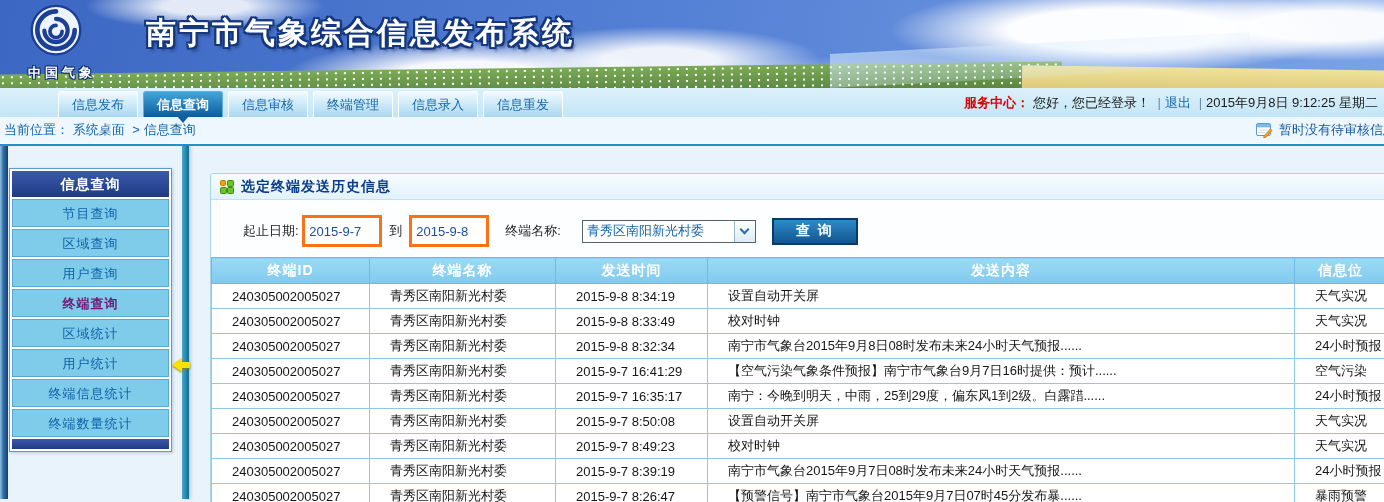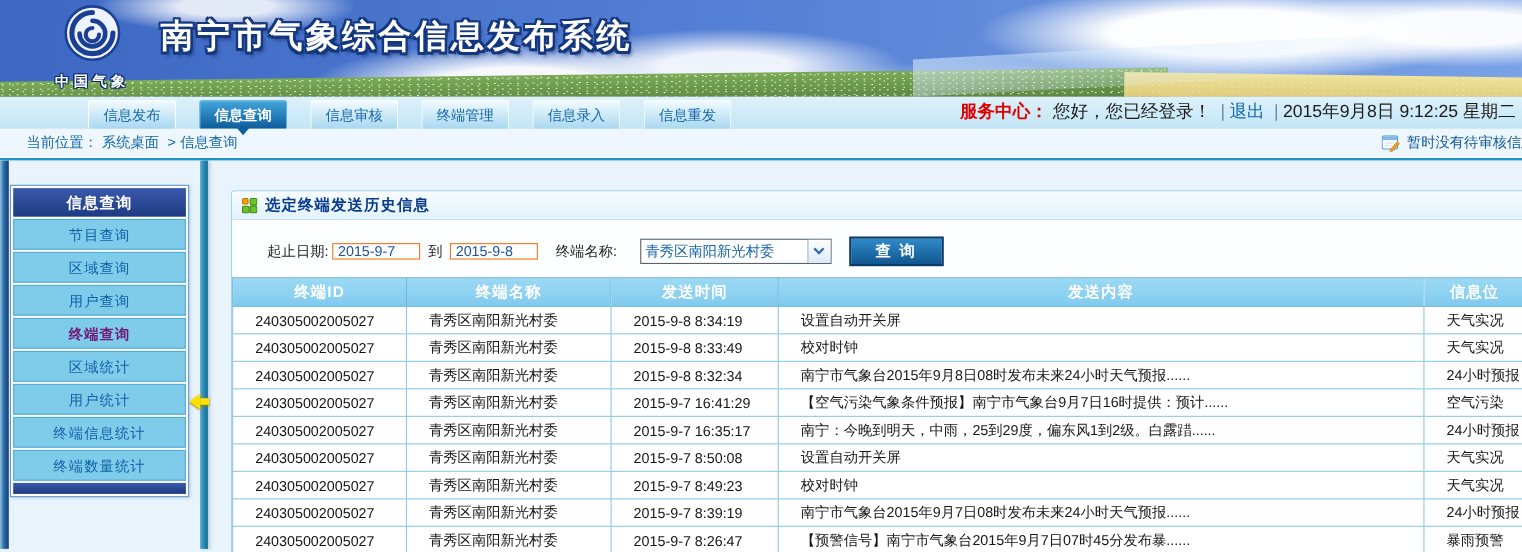--- a/index.html
+++ b/index.html
@@ -20,42 +20,42 @@
   .meadow{position:absolute;left:-18px;bottom:-10px;width:1080px;height:30px;transform:rotate(-.7deg);
     background:
       radial-gradient(circle 1.1px at 3px 3px,#fff 65%,transparent 70%) 0 0/9px 6px,
       radial-gradient(circle 1px at 6px 2px,#ffe 55%,transparent 62%) 0 0/7px 5px,
       linear-gradient(180deg,#7cab57,#55803e)}
   .wheat{position:absolute;right:-18px;bottom:-8px;width:380px;height:28px;transform:rotate(.8deg);
     background:
       radial-gradient(circle 1px at 2px 2px,rgba(255,255,255,.6) 55%,transparent 62%) 0 0/6px 5px,
       linear-gradient(180deg,#efe29a,#d9c572)}
   .sheen{position:absolute;left:830px;bottom:0;width:420px;height:34px;background:linear-gradient(170deg,rgba(215,235,252,.6),rgba(215,235,252,0));transform:skewY(-3deg);transform-origin:left bottom}
-  .logo{position:absolute;left:28px;top:3px;width:112px;text-align:center}
+  .logo{position:absolute;left:28px;top:3px;width:112px;}
   .logo svg{width:56px;height:56px}
   .logo-caption{margin-top:1px;font-size:13px;font-weight:bold;color:#fff;letter-spacing:4px;
     text-shadow:1px 1px 0 #0c2a6a,-1px -1px 0 #0c2a6a,1px -1px 0 #0c2a6a,-1px 1px 0 #0c2a6a}
   .banner-title{position:absolute;left:146px;top:13px;font-size:30px;font-weight:bold;color:#fff;letter-spacing:3px;white-space:nowrap;
     text-shadow:2px 0 0 #14377e,-2px 0 0 #14377e,0 2px 0 #14377e,0 -2px 0 #14377e,2px 2px 0 #14377e,-2px -2px 0 #14377e,2px -2px 0 #14377e,-2px 2px 0 #14377e,3px 4px 3px rgba(10,30,80,.45)}
 
   
   .navbar{position:relative;height:29px;background:linear-gradient(180deg,#ddf1fb,#c3e5f6);z-index:3}
-  .nav-tabs{position:absolute;left:80px;bottom:0;display:flex;gap:21px}
+  .nav-tabs{position:absolute;left:58px;bottom:0;display:flex;gap:5px}
   .tab{height:26px;line-height:25px;padding:0 13px;font-size:13px;color:#1566aa;white-space:nowrap;
     background:linear-gradient(180deg,#f0faff,#a9d8f0);border:1px solid #fdfeff;border-bottom:none;border-radius:3px 3px 0 0}
   .tab.active{position:relative;background:linear-gradient(180deg,#41a5da,#0d5c9c);color:#fff;font-weight:bold;border-color:#5fb0dd}
   .tab.active::after{content:"";position:absolute;left:50%;margin-left:-6px;bottom:-6px;border:6px solid transparent;border-top:7px solid #0f5f9e;border-bottom:none;z-index:6}
-  .service{position:absolute;right:6px;bottom:5px;font-size:16px;color:#1a1a1a;white-space:nowrap}
+  .service{position:absolute;right:6px;bottom:5px;font-size:13px;color:#1a1a1a;white-space:nowrap}
   .service .sc-label{color:#e00000;font-weight:bold}
   .service .logout{color:#1566aa;text-decoration:none}
   .service .sep{color:#6d87a8;margin:0 4px}
 
   
   .breadcrumb-row{position:relative;height:26px;background:#edf7fd;font-size:13px;line-height:26px;z-index:2}
-  .breadcrumb{margin-left:24px;color:#1566aa;white-space:nowrap}
+  .breadcrumb{margin-left:4px;color:#1566aa;white-space:nowrap}
   .crumb-sep{margin:0 4px;color:#1566aa}
   .crumb-link{color:#1566aa;text-decoration:none}
   .notice{position:absolute;left:1256px;top:0;height:26px;display:flex;align-items:center;gap:6px;color:#14589c;white-space:nowrap}
   .notice svg{width:17px;height:15px;flex:0 0 auto}
 
   .hdivider{height:3px;background:linear-gradient(180deg,#ffffff 0,#ffffff 1px,#2293c8 1px)}
 
   
   .main{position:relative;height:353px;background:#e9f3fb}
   .left-strip{position:absolute;left:0;top:0;width:8px;height:100%;background:linear-gradient(90deg,#8fc0e2,#2d6aa6 45%,#173f72)}
@@ -71,21 +71,21 @@
   .sidebar-item.active{color:#701a75;font-weight:bold}
   .sidebar-footer{height:10px;margin-top:2px;background:linear-gradient(180deg,#3a59ab,#1e3a82)}
 
   
   .panel{position:absolute;left:210px;top:27px;width:1178px;background:#fcfeff;border:1px solid #a8d4ec;border-radius:3px 3px 0 0}
   .panel-header{height:26px;display:flex;align-items:center;gap:7px;padding:0 9px;background:linear-gradient(180deg,#f7fcff,#e2f2fb);border-bottom:1px solid #c2e2f3;border-radius:3px 3px 0 0}
   .panel-header svg{width:14px;height:14px;flex:0 0 auto}
   .panel-title{font-size:14px;font-weight:bold;color:#0a3c8c;letter-spacing:1px}
 
   .form-row{display:flex;align-items:center;margin:15px 0 10px 32px;font-size:13px;color:#1d1d1d;white-space:nowrap}
-  .form-row input{width:80px;height:15px;border:1px solid #f97316;font-size:13px;color:#1c4f9e;padding:0 4px;background:#fff;font-family:inherit}
+  .form-row input{width:80px;height:32px;border:3px solid #f97316;font-size:13px;color:#1c4f9e;padding:0 4px;background:#fff;font-family:inherit}
   .to-label{margin:0 7px}
   .term-label{margin-left:16px;margin-right:21px}
   .select{display:flex;width:174px;height:23px;border:1px solid #56636f;background:#fff;align-items:center}
   .sel-text{flex:1;padding-left:4px;font-size:13px;color:#1566aa;overflow:hidden;white-space:nowrap}
   .sel-arrow{width:21px;height:100%;border-left:1px solid #9ab6cc;background:linear-gradient(180deg,#fdfeff,#dcebf5);display:flex;align-items:center;justify-content:center}
   .chev{width:7px;height:7px;border-right:2px solid #2b6cb0;border-bottom:2px solid #2b6cb0;transform:rotate(45deg);margin-top:-4px}
   .query-btn{margin-left:16px;width:86px;height:27px;background:linear-gradient(180deg,#2f8aca,#11568f);border:2px solid #0a3a6a;color:#fff;font-size:14px;font-weight:bold;letter-spacing:2px;display:flex;align-items:center;justify-content:center;font-family:inherit}
 
   
   .data-table{width:1176px;border-collapse:collapse;table-layout:fixed;margin-top:2px}

